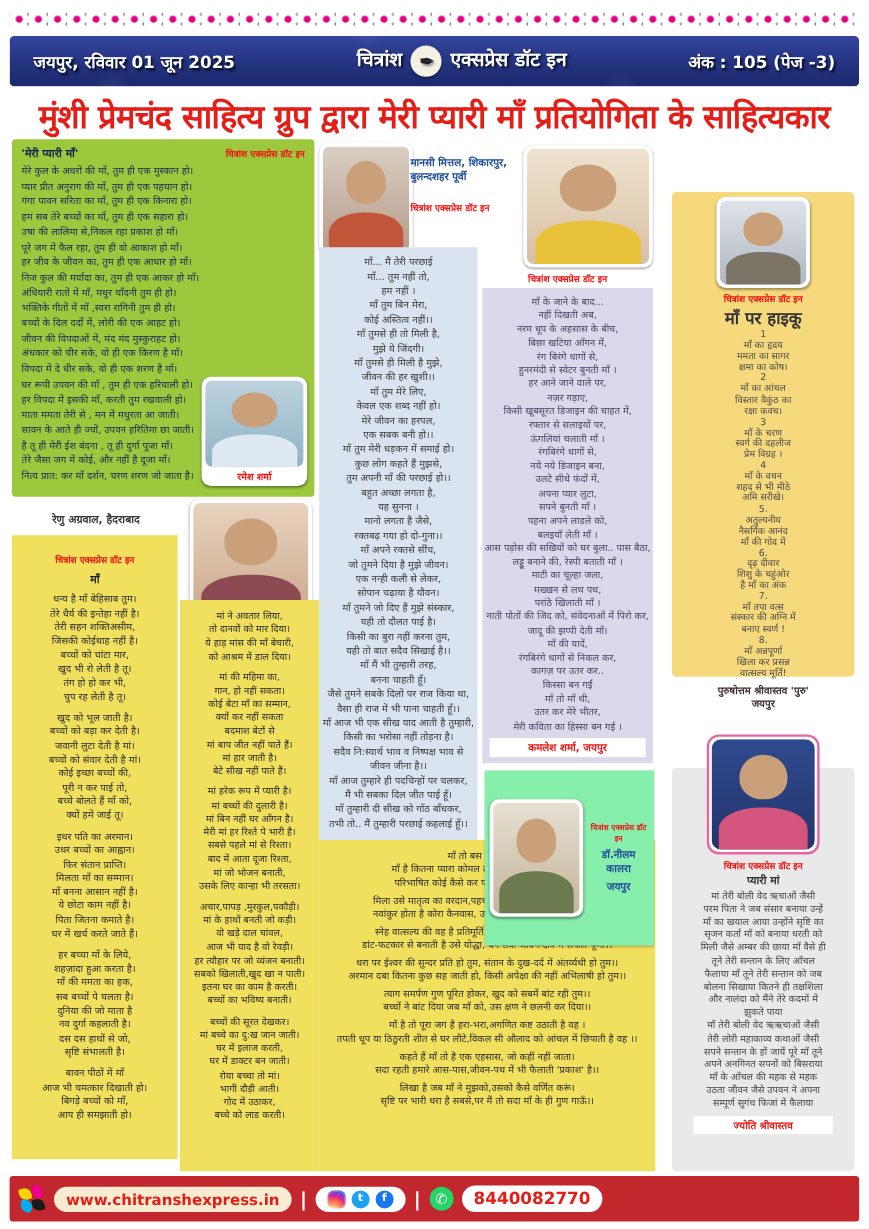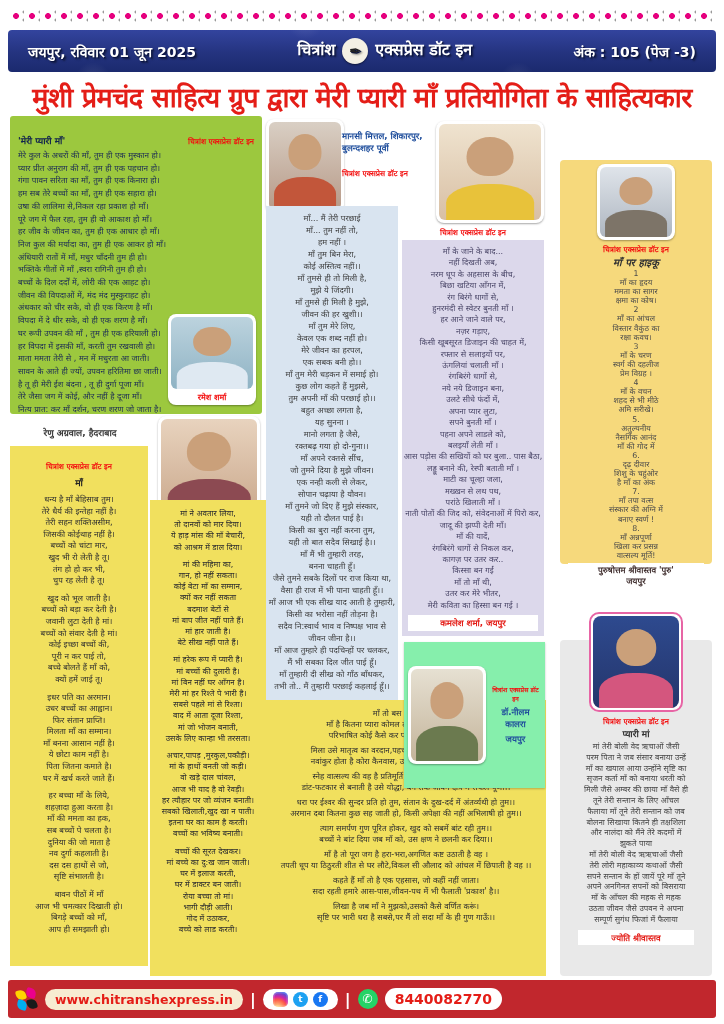--- a/index.html
+++ b/index.html
@@ -35,21 +35,21 @@
 
   
   .pline{white-space:nowrap;}
   .gap{height:6px;}
 
   .brand-red{color:#f30f0f;font-weight:bold;font-size:7.5px;}
   .byline-blue{color:#1f4e9c;font-weight:bold;}
 
   
   .green{position:absolute;left:10px;top:116px;width:252px;height:298px;background:#9cc83e;
-    border-radius:3px;box-sizing:border-box;padding:18px 8px;color:#1a2a55;}
+    border-radius:3px;box-sizing:border-box;padding:5px 8px;color:#1a2a55;}
   .green .head{display:flex;justify-content:space-between;align-items:baseline;margin-bottom:2px;}
   .green .ttl{font-weight:bold;font-size:9px;color:#10224d;}
   .green .lines{font-size:8.1px;line-height:12.7px;}
 
   
   .pcard{background:#fff;border-radius:8px;padding:3px;box-shadow:0 1px 2px rgba(0,0,0,.35);}
   .photo{position:relative;overflow:hidden;border-radius:6px;width:100%;height:100%;}
   .photo .bgd{position:absolute;inset:0;}
   .photo .face{position:absolute;left:50%;top:14%;width:46%;height:40%;transform:translateX(-50%);
     background:#caa07a;border-radius:50% 50% 46% 46%;}
@@ -108,21 +108,21 @@
     box-sizing:border-box;padding:8px 2px;text-align:center;color:#2e2e2e;z-index:1;}
   .wide .lines{font-size:8px;line-height:11px;}
   .wide .gap{height:4px;}
 
   
   .gold{position:absolute;left:560px;top:160px;width:152px;height:404px;background:#f6d97c;
     border-radius:4px;box-sizing:border-box;padding:4px 4px 0;text-align:center;color:#4a4a4a;}
   .suit-card{width:72px;margin:0 auto;}
   .suit-card .ph{height:70px;}
   .gold .brand-red{display:block;margin:4px 0 1px;}
-  .gold .ttl{font-weight:bold;font-size:10px;color:#333;font-style:italic;}
+  .gold .ttl{font-weight:bold;font-size:14px;color:#333;}
   .gold .lines{font-size:7.8px;line-height:9.1px;}
   .gold .byline-box{margin:3px 4px 0;font-size:8.4px;color:#433;padding:2px 0;line-height:11px;}
 
   
   .gray{position:absolute;left:560px;top:640px;width:152px;height:336px;background:#e9e9e9;
     border-radius:4px;box-sizing:border-box;padding:0 4px;text-align:center;color:#4a4a4a;}
   .jyoti-card{width:86px;margin:-28px auto 0;background:#fff;border:2px solid #e765a5;border-radius:10px;padding:2px;}
   .jyoti-card .ph{height:92px;border-radius:8px;}
   .gray .brand-red{display:block;margin:4px 0 1px;}
   .gray .ttl{font-weight:bold;font-size:9px;color:#333;margin-bottom:2px;}

